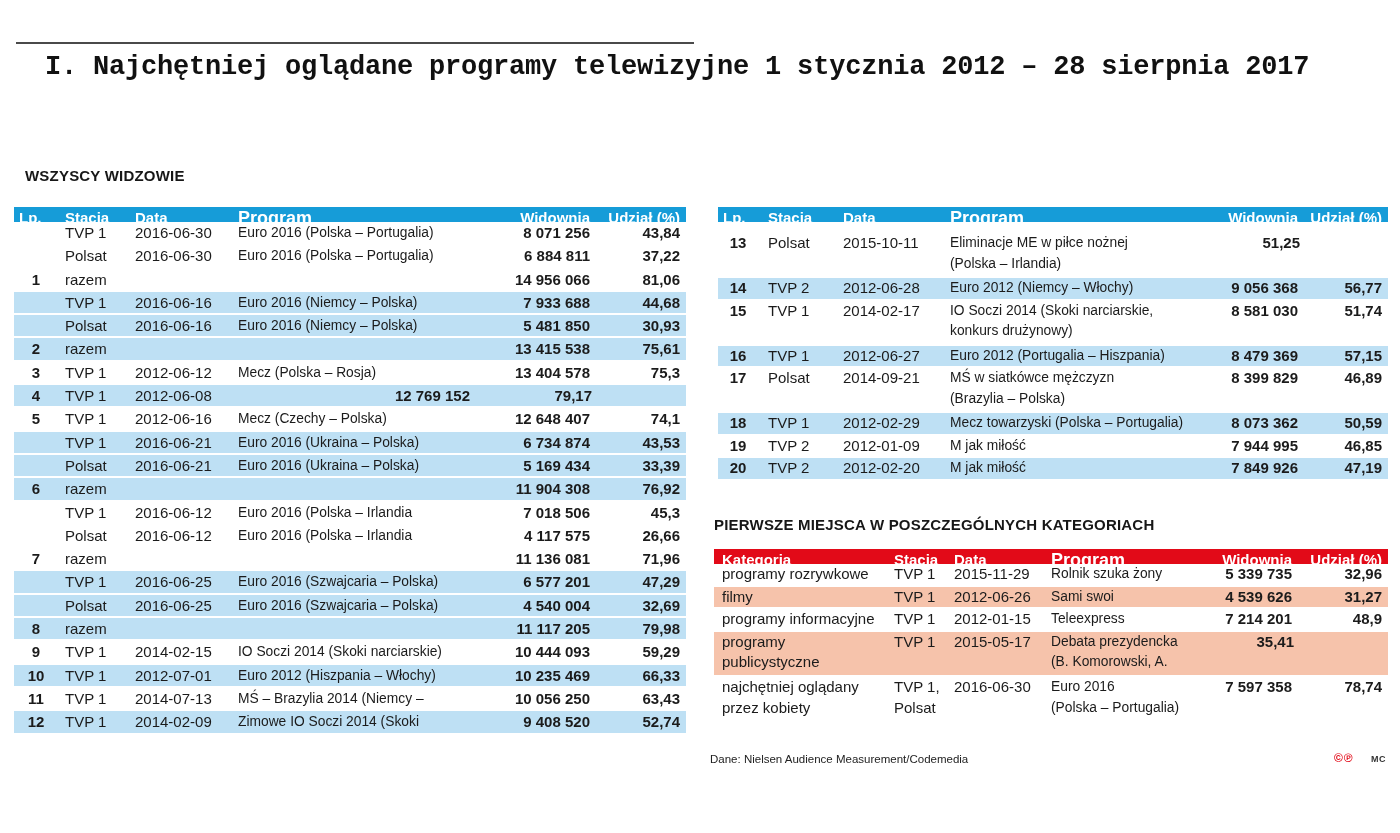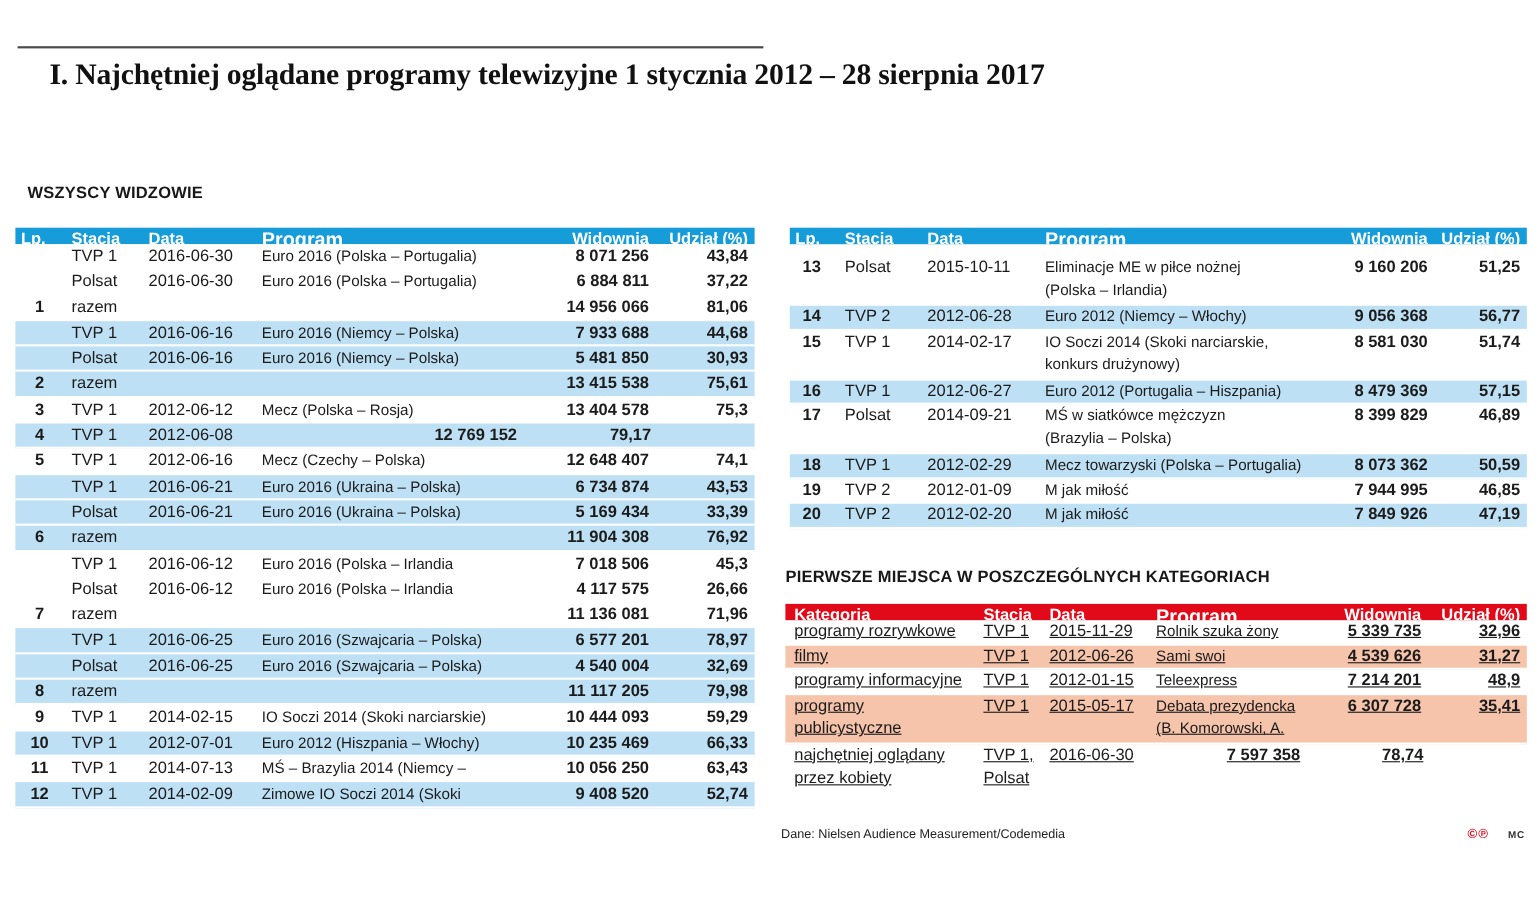--- a/index.html
+++ b/index.html
@@ -8,21 +8,21 @@
     --header-red:#E20A18;
     --row-salmon:#F6C3AB;
     --ink:#1b1b1b;
   }
   *{margin:0;padding:0;box-sizing:border-box;}
   html,body{background:#fff;}
   body{font-family:"Liberation Sans",sans-serif;color:var(--ink);}
   .page{position:relative;width:1400px;height:833px;background:#fff;overflow:hidden;}
 
   .title-rule{position:absolute;left:16px;top:42px;width:678px;height:2px;background:#4a4a4a;}
-  .page-title{position:absolute;left:45px;top:52px;font-family:Liberation Serif, serif;
+  .page-title{position:absolute;left:45px;top:52px;font-family:Liberation Mono, monospace;
     font-size:27px;font-weight:700;color:#111;letter-spacing:-0.2px;}
 
   .section-label{position:absolute;font-size:15px;font-weight:800;color:#171717;letter-spacing:.2px;}
   .lbl-all{left:25px;top:167px;}
   .lbl-cat{left:714px;top:516px;}
 
   .dtable{position:absolute;}
   .t1{left:14px;top:207px;width:672px;}
   .t2{left:718px;top:207px;width:670px;}
   .t3{left:714px;top:549px;width:674px;}
@@ -42,21 +42,21 @@
   .t1 .trow{height:23.3px;}
   .t2 .trow{height:22.5px;}
   .t3 .trow{height:22.6px;}
   .t2 .trow.h2{height:45px;}
   .t3 .trow.h2{height:45.2px;}
   .t2 .rows{margin-top:11px;}
 
   .cell{font-size:15px;overflow:hidden;white-space:pre-line;}
   .t1 .cell{line-height:21.3px;}
   .t2 .cell{line-height:20.5px;}
-  .t3 .cell{line-height:20.6px;text-decoration:underline;}
+  .t3 .cell{line-height:20.6px;}
 
   .cell-lp{text-align:center;font-weight:700;}
   .hcell-lp{padding-left:5px;}
   .cell-station,.cell-date,.hcell-station,.hcell-date{padding-left:7px;}
   .t2 .cell-station,.t2 .hcell-station{padding-left:10px;}
   .t2 .cell-date,.t2 .hcell-date{padding-left:10px;}
   .t3 .cell-category,.t3 .hcell-category{padding-left:8px;}
   .t3 .cell-station,.t3 .hcell-station{padding-left:2px;}
   .t3 .cell-date,.t3 .hcell-date{padding-left:2px;}
   .cell-program,.hcell-program{padding-left:7px;}
@@ -211,21 +211,21 @@
           <div class="cell cell-program"></div>
           <div class="cell cell-audience">11 136 081</div>
           <div class="cell cell-share">71,96</div>
         </div>
         <div class="trow shaded">
           <div class="cell cell-lp"></div>
           <div class="cell cell-station">TVP 1</div>
           <div class="cell cell-date">2016-06-25</div>
           <div class="cell cell-program">Euro 2016 (Szwajcaria – Polska)</div>
           <div class="cell cell-audience">6 577 201</div>
-          <div class="cell cell-share">78,97</div>
+          <div class="cell cell-share">47,29</div>
         </div>
         <div class="trow shaded">
           <div class="cell cell-lp"></div>
           <div class="cell cell-station">Polsat</div>
           <div class="cell cell-date">2016-06-25</div>
           <div class="cell cell-program">Euro 2016 (Szwajcaria – Polska)</div>
           <div class="cell cell-audience">4 540 004</div>
           <div class="cell cell-share">32,69</div>
         </div>
         <div class="trow shaded">
@@ -280,21 +280,20 @@
       <div class="hcell hcell-audience">Widownia</div>
       <div class="hcell hcell-share">Udział (%)</div>
     </div>
     <div class="rows" id="rows-right">
         <div class="trow h2">
           <div class="cell cell-lp">13</div>
           <div class="cell cell-station">Polsat</div>
           <div class="cell cell-date">2015-10-11</div>
           <div class="cell cell-program">Eliminacje ME w piłce nożnej
 (Polska – Irlandia)</div>
-          <div class="cell cell-audience">9 160 206</div>
           <div class="cell cell-share">51,25</div>
         </div>
         <div class="trow shaded">
           <div class="cell cell-lp">14</div>
           <div class="cell cell-station">TVP 2</div>
           <div class="cell cell-date">2012-06-28</div>
           <div class="cell cell-program">Euro 2012 (Niemcy – Włochy)</div>
           <div class="cell cell-audience">9 056 368</div>
           <div class="cell cell-share">56,77</div>
         </div>
@@ -387,29 +386,30 @@
           <div class="cell cell-audience">7 214 201</div>
           <div class="cell cell-share">48,9</div>
         </div>
         <div class="trow shaded h2">
           <div class="cell cell-category">programy
 publicystyczne</div>
           <div class="cell cell-station">TVP 1</div>
           <div class="cell cell-date">2015-05-17</div>
           <div class="cell cell-program">Debata prezydencka
 (B. Komorowski, A. Duda)</div>
-          <div class="cell cell-audience">6 307 728</div>
           <div class="cell cell-share">35,41</div>
         </div>
         <div class="trow h2">
           <div class="cell cell-category">najchętniej oglądany
 przez kobiety</div>
           <div class="cell cell-station">TVP 1,
 Polsat</div>
           <div class="cell cell-date">2016-06-30</div>
+          <div class="cell cell-program">Euro 2016
+(Polska – Portugalia)</div>
           <div class="cell cell-audience">7 597 358</div>
           <div class="cell cell-share">78,74</div>
         </div>
       </div>
   </div>
 
   <div class="footer-source">Dane: Nielsen Audience Measurement/Codemedia</div>
   <div class="footer-marks">©℗</div>
   <div class="footer-initials">MC</div>
 

